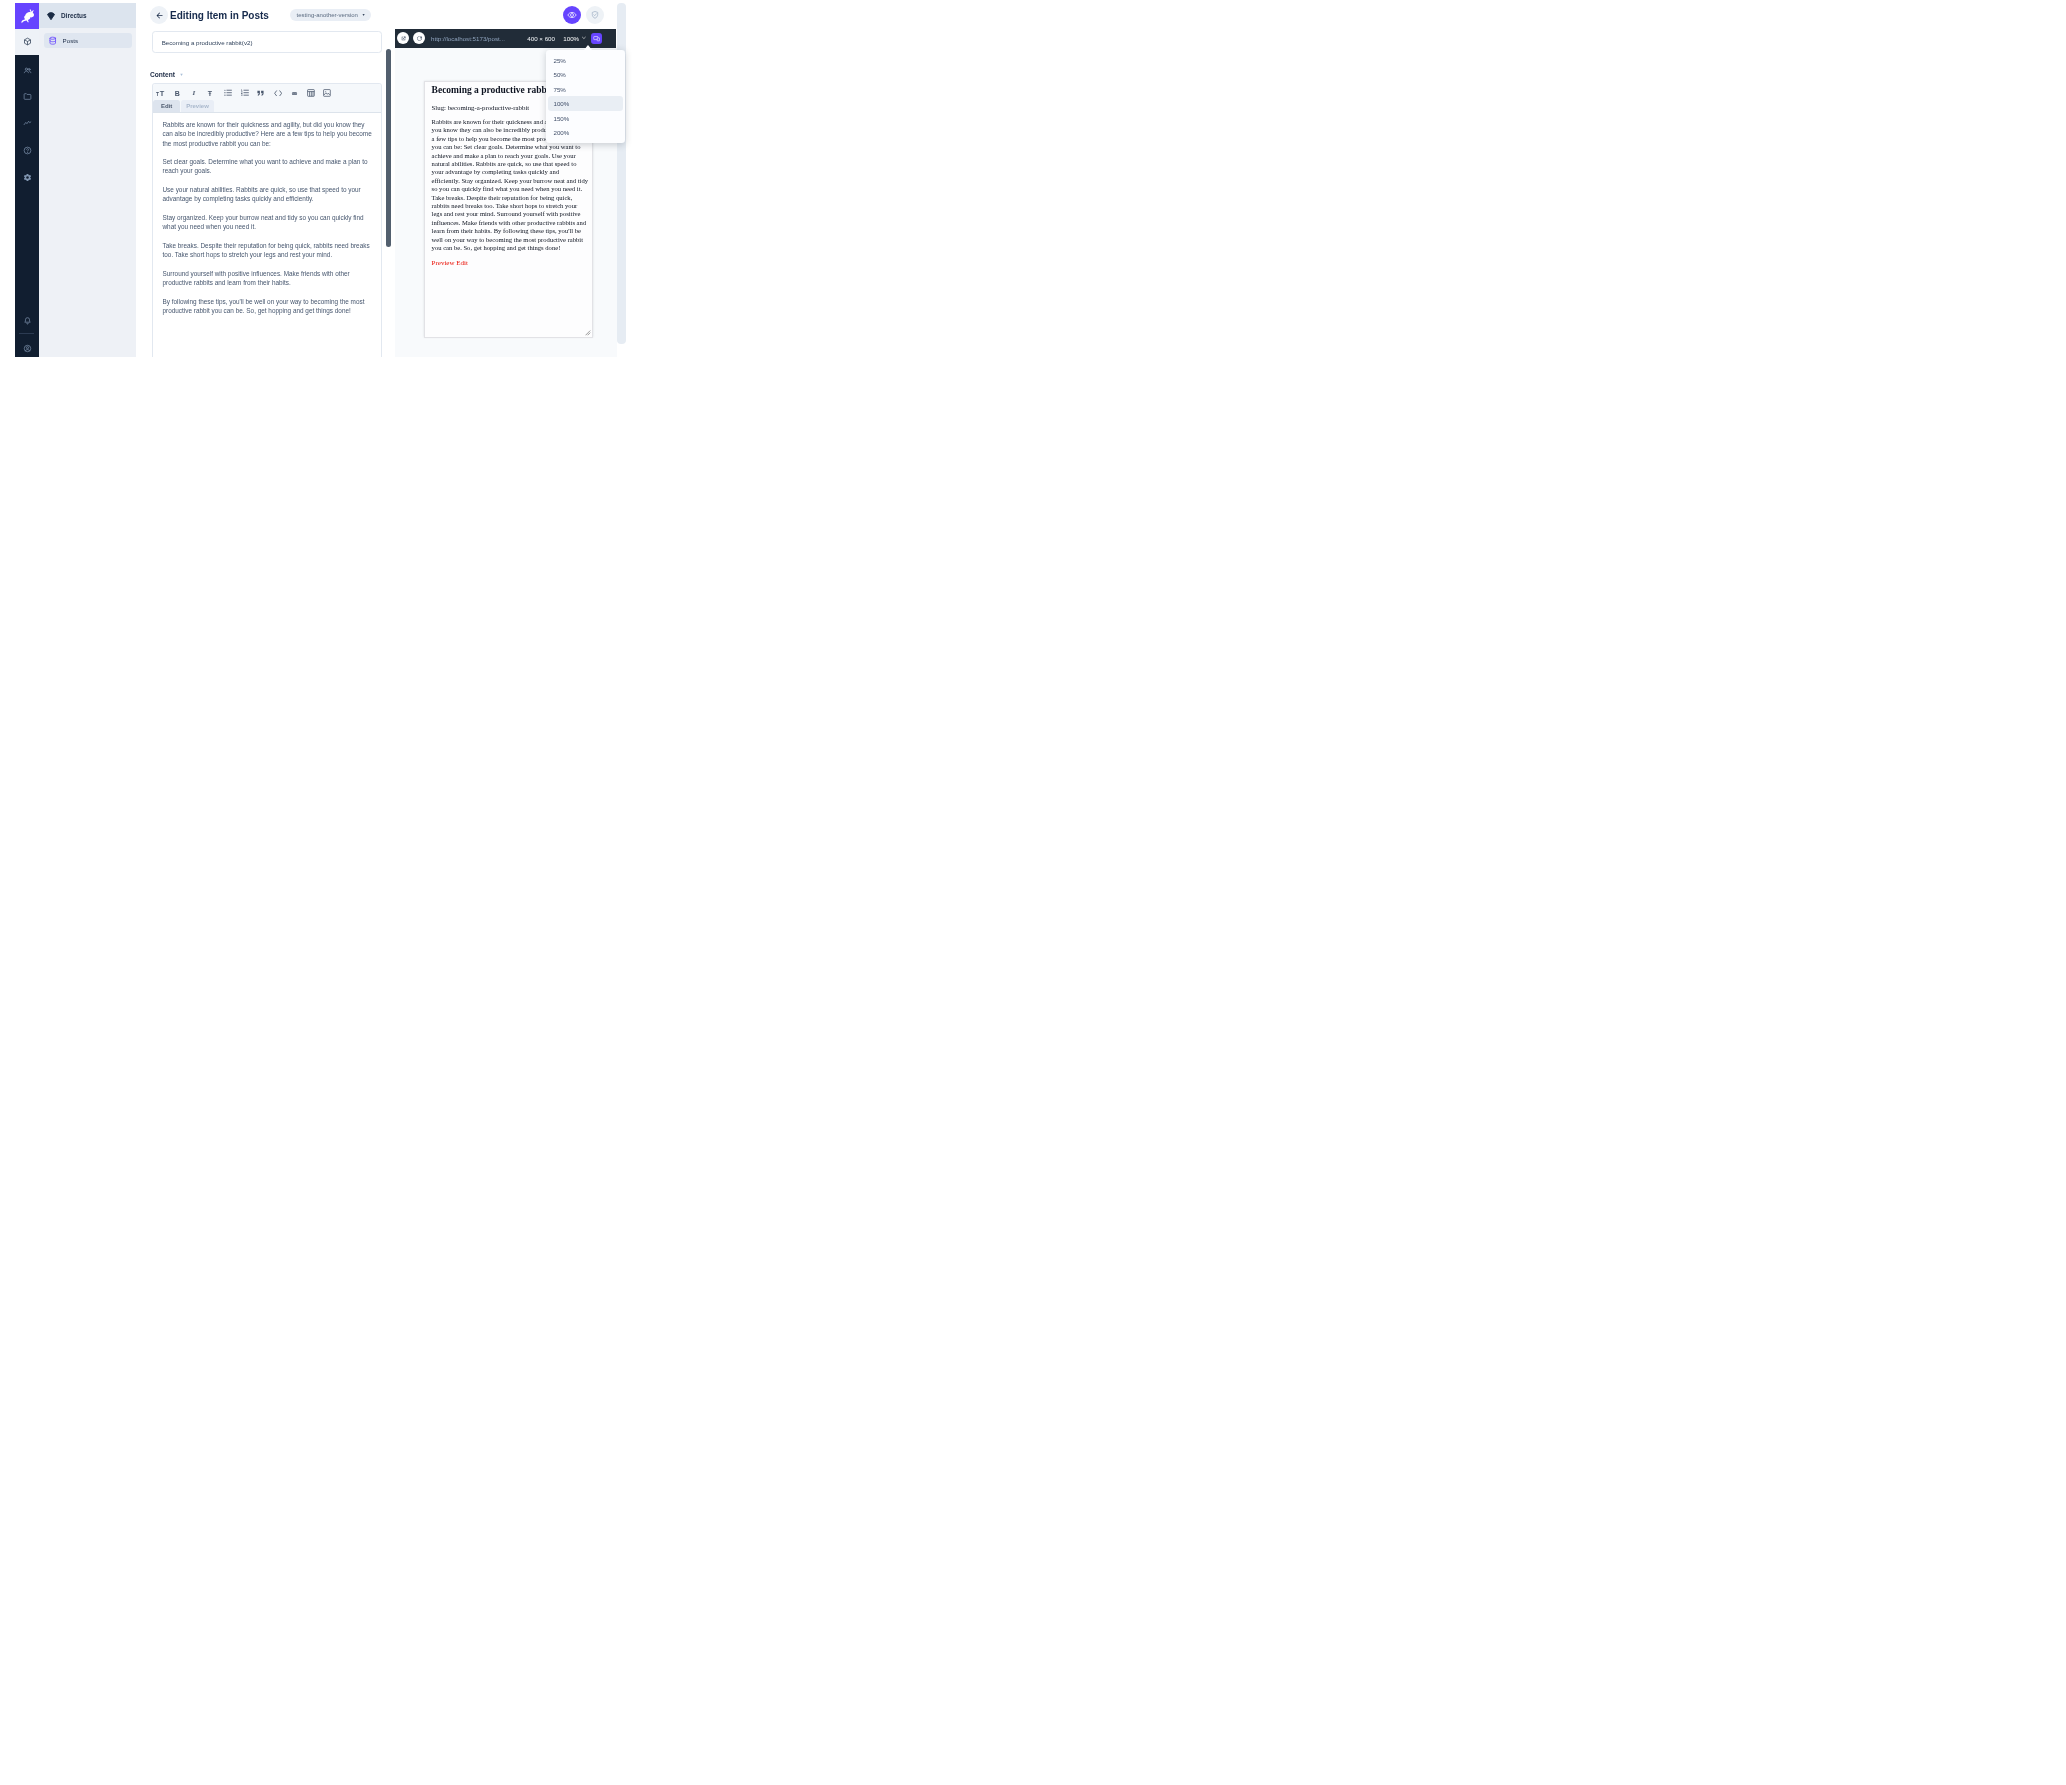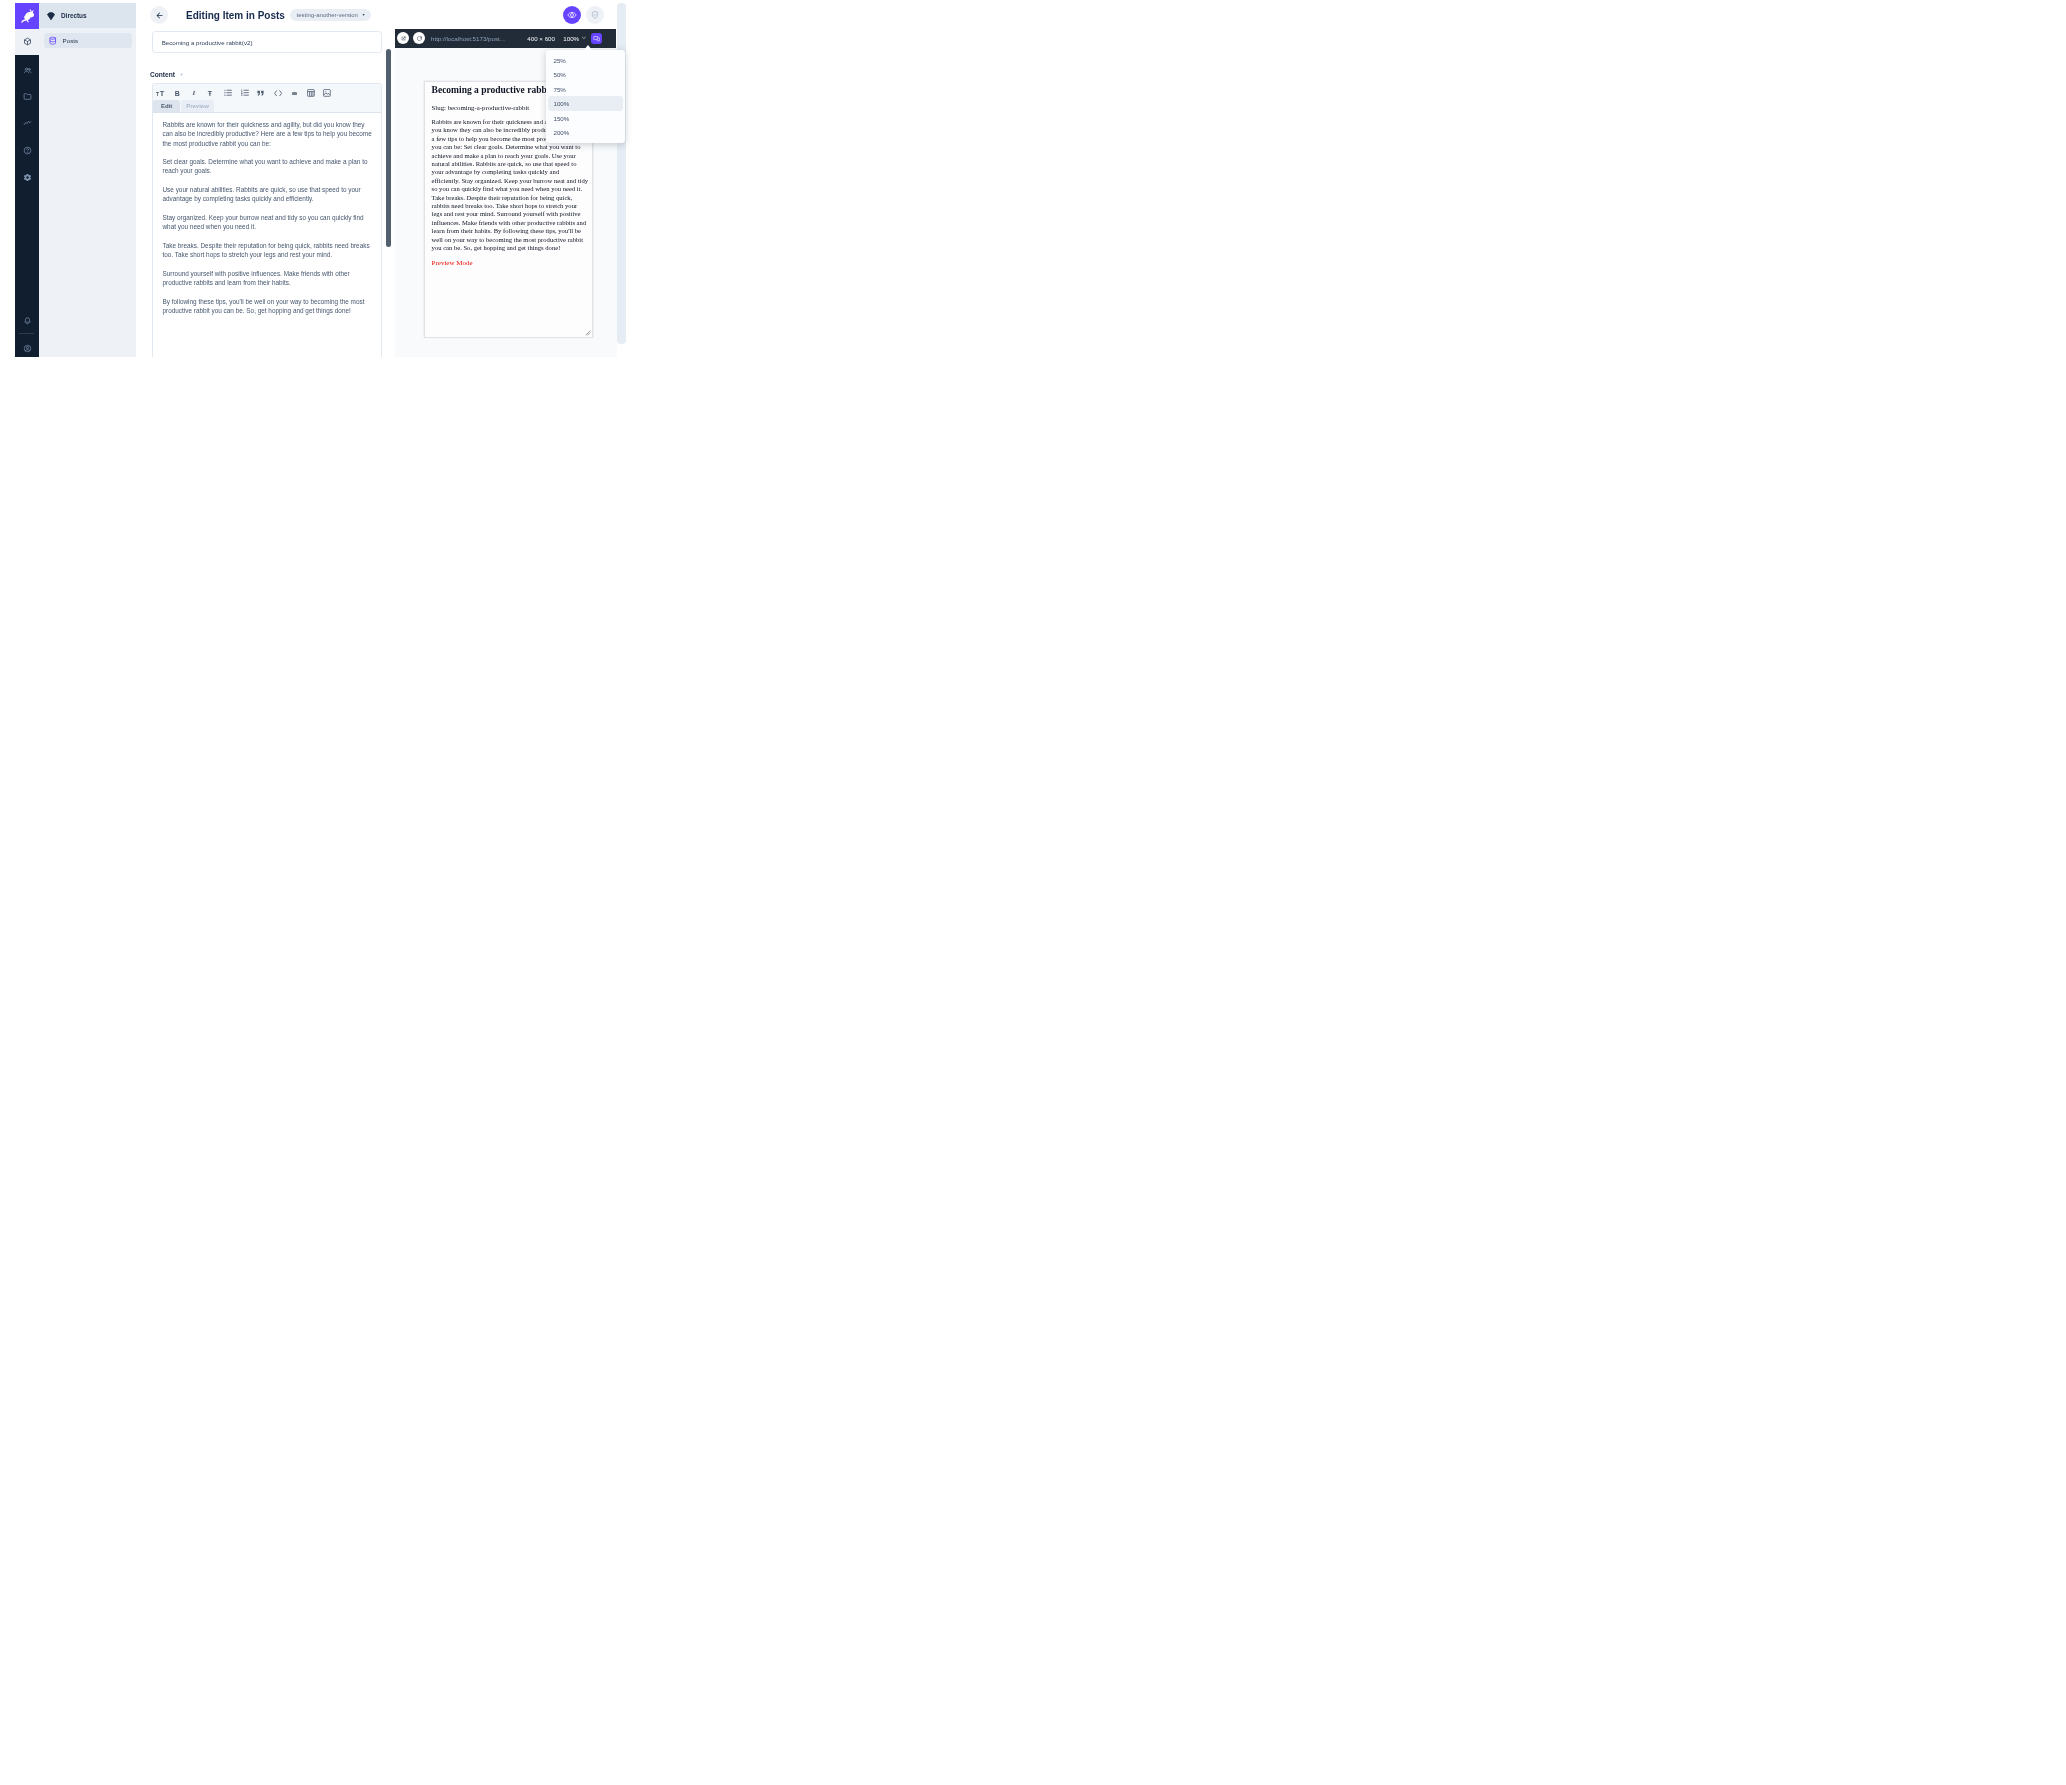--- a/index.html
+++ b/index.html
@@ -23,21 +23,21 @@
                  display:flex; align-items:center; gap:5px; padding-left:7px;
                  color:#1b2b44; font-size:6.4px; font-weight:600; }
   #nav-posts { left:44px; top:33px; width:88px; height:15px; background:#dfe6f0;
                border-radius:3.3px; display:flex; align-items:center; gap:5px;
                padding-left:4.1px; color:#1d2d47; font-size:6.2px; font-weight:500; }
 
   
   #back-btn { left:150px; top:6.2px; width:18px; height:18px; border-radius:50%;
               background:#eef2f7; display:flex; align-items:center; justify-content:center;
               color:#1b2c49; }
-  #page-title { left:176px; top:9.5px; font-size:10px; font-weight:700; color:#15294b;padding-left:10px; }
+  #page-title { left:160px; top:9.5px; font-size:10px; font-weight:700; color:#15294b;padding-left:10px; }
   #version-chip { left:290px; top:9px; height:12.4px; background:#e9eef5; border-radius:6.2px;
                   display:flex; align-items:center; gap:3.7px; padding:0 5.8px 0 6.6px;
                   font-size:6px; font-weight:500; color:#5b6b80; }
   #version-chip .caret { color:#3b4a61; font-size:3.7px; }
 
   
   #title-card { left:152px; top:31px; width:230px; height:22px; background:#fff;
                 border:0.6px solid #e2e8f0; border-radius:3.3px; }
   #title-input { position:absolute; left:8.7px; top:0; width:215px; height:20.7px; border:none;
                  background:transparent; outline:none; font-size:6.2px; color:#31435c;
@@ -366,21 +366,21 @@
         </span>
     </span>
   </div>
 
   <div class="abs" id="right-strip"></div>
 
   <div class="abs" id="doc">
     <div id="doc-title">Becoming a productive rabbit</div>
     <div id="doc-slug">Slug: becoming-a-productive-rabbit</div>
     <div id="doc-body">Rabbits are known for their quickness and agility, but did you know they can also be incredibly productive? Here are a few tips to help you become the most productive rabbit you can be: Set clear goals. Determine what you want to achieve and make a plan to reach your goals. Use your natural abilities. Rabbits are quick, so use that speed to your advantage by completing tasks quickly and efficiently. Stay organized. Keep your burrow neat and tidy so you can quickly find what you need when you need it. Take breaks. Despite their reputation for being quick, rabbits need breaks too. Take short hops to stretch your legs and rest your mind. Surround yourself with positive influences. Make friends with other productive rabbits and learn from their habits. By following these tips, you'll be well on your way to becoming the most productive rabbit you can be. So, get hopping and get things done!</div>
-    <div id="doc-footer">Preview Mode</div>
+    <div id="doc-footer">Preview Edit</div>
     <span id="resize-handle">
       <svg width="5.4" height="5.4" viewBox="0 0 13 13" stroke="currentColor" stroke-width="1.4" stroke-linecap="round">
           <path d="M2 12L12 2M7 12l5-5"></path>
         </svg>
     </span>
   </div>
 
   <div class="abs" id="zoom-caret"></div>
   <div class="abs" id="zoom-menu">
     <div class="zoom-item">25%</div>

